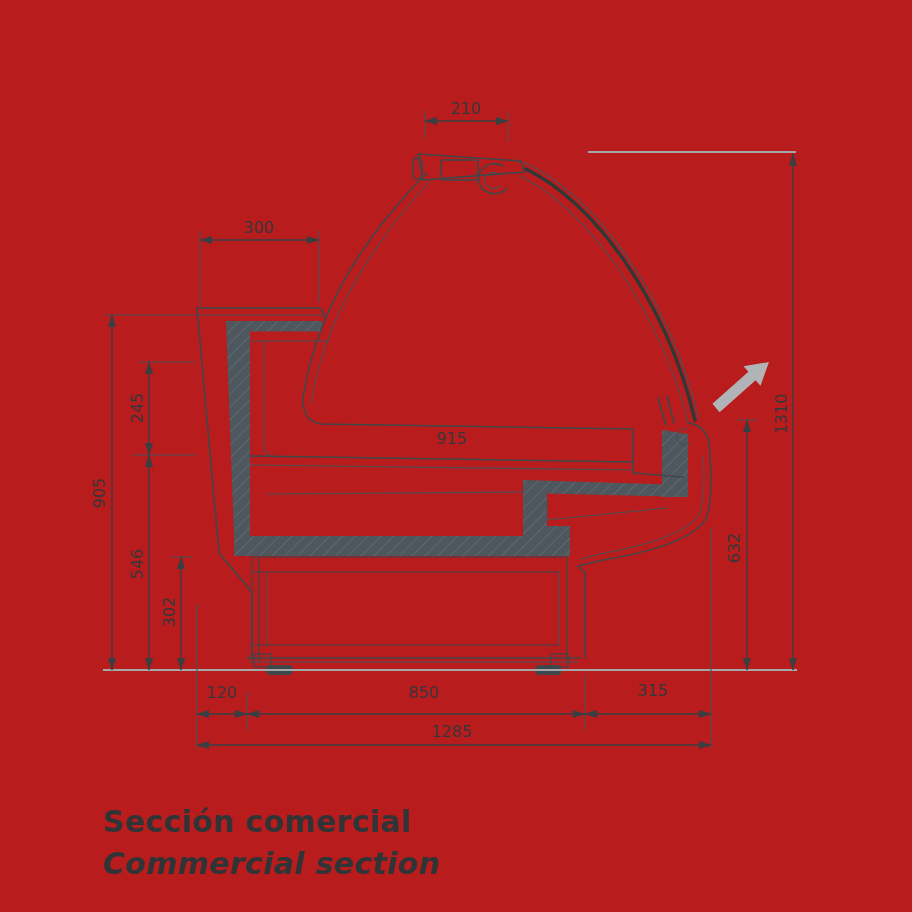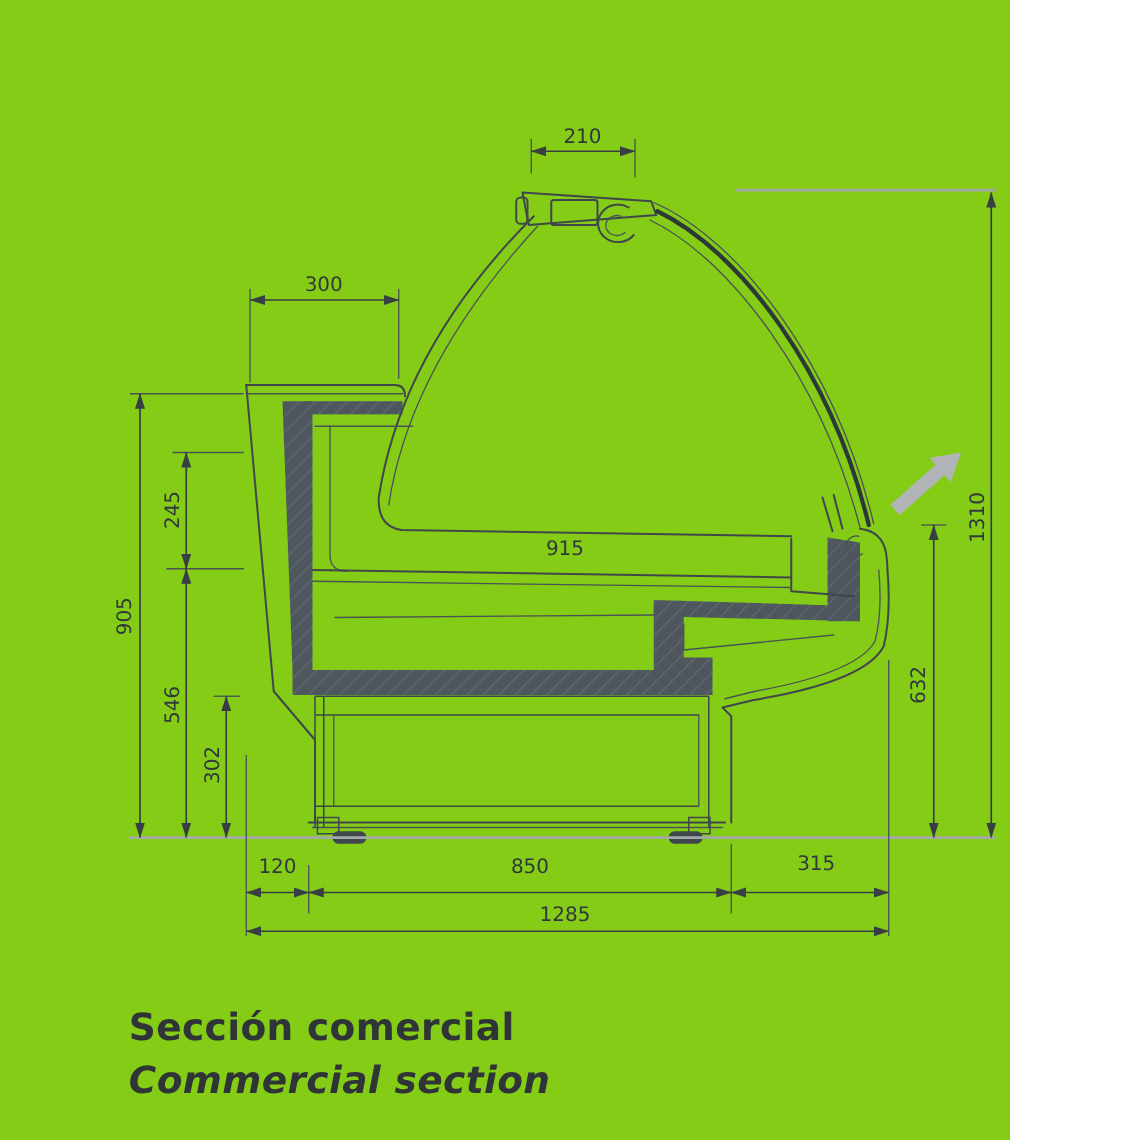--- a/index.html
+++ b/index.html
@@ -1,16 +1,16 @@
 <!DOCTYPE html>
 <html><head>
 <meta charset="utf-8">
 <style>
   html,body{margin:0;padding:0;background:#ffffff;}
-  .stage{position:relative;width:808px;height:912px;background:#84cc16;overflow:hidden;
+  .stage{position:relative;width:912px;height:912px;background:#b91c1c;overflow:hidden;
          font-family:"DejaVu Sans","Liberation Sans",sans-serif;}
   svg{position:absolute;left:0;top:0;}
   
   .ln   {stroke:#3f474b;fill:none;stroke-width:1.6;stroke-linecap:round;stroke-linejoin:round;}
   .thin {stroke:#4a5256;fill:none;stroke-width:1.05;stroke-linecap:round;stroke-linejoin:round;}
   .glass{stroke:#2c3937;fill:none;stroke-width:3.4;stroke-linecap:round;}
   .dkln {stroke:#3f474b;fill:none;stroke-width:1.2;}
   .dim  {stroke:#383f43;fill:none;stroke-width:1.35;}
   .ext  {stroke:#4a5256;fill:none;stroke-width:1.05;}
   .gray {stroke:#a3a8aa;fill:none;stroke-width:2.2;}

